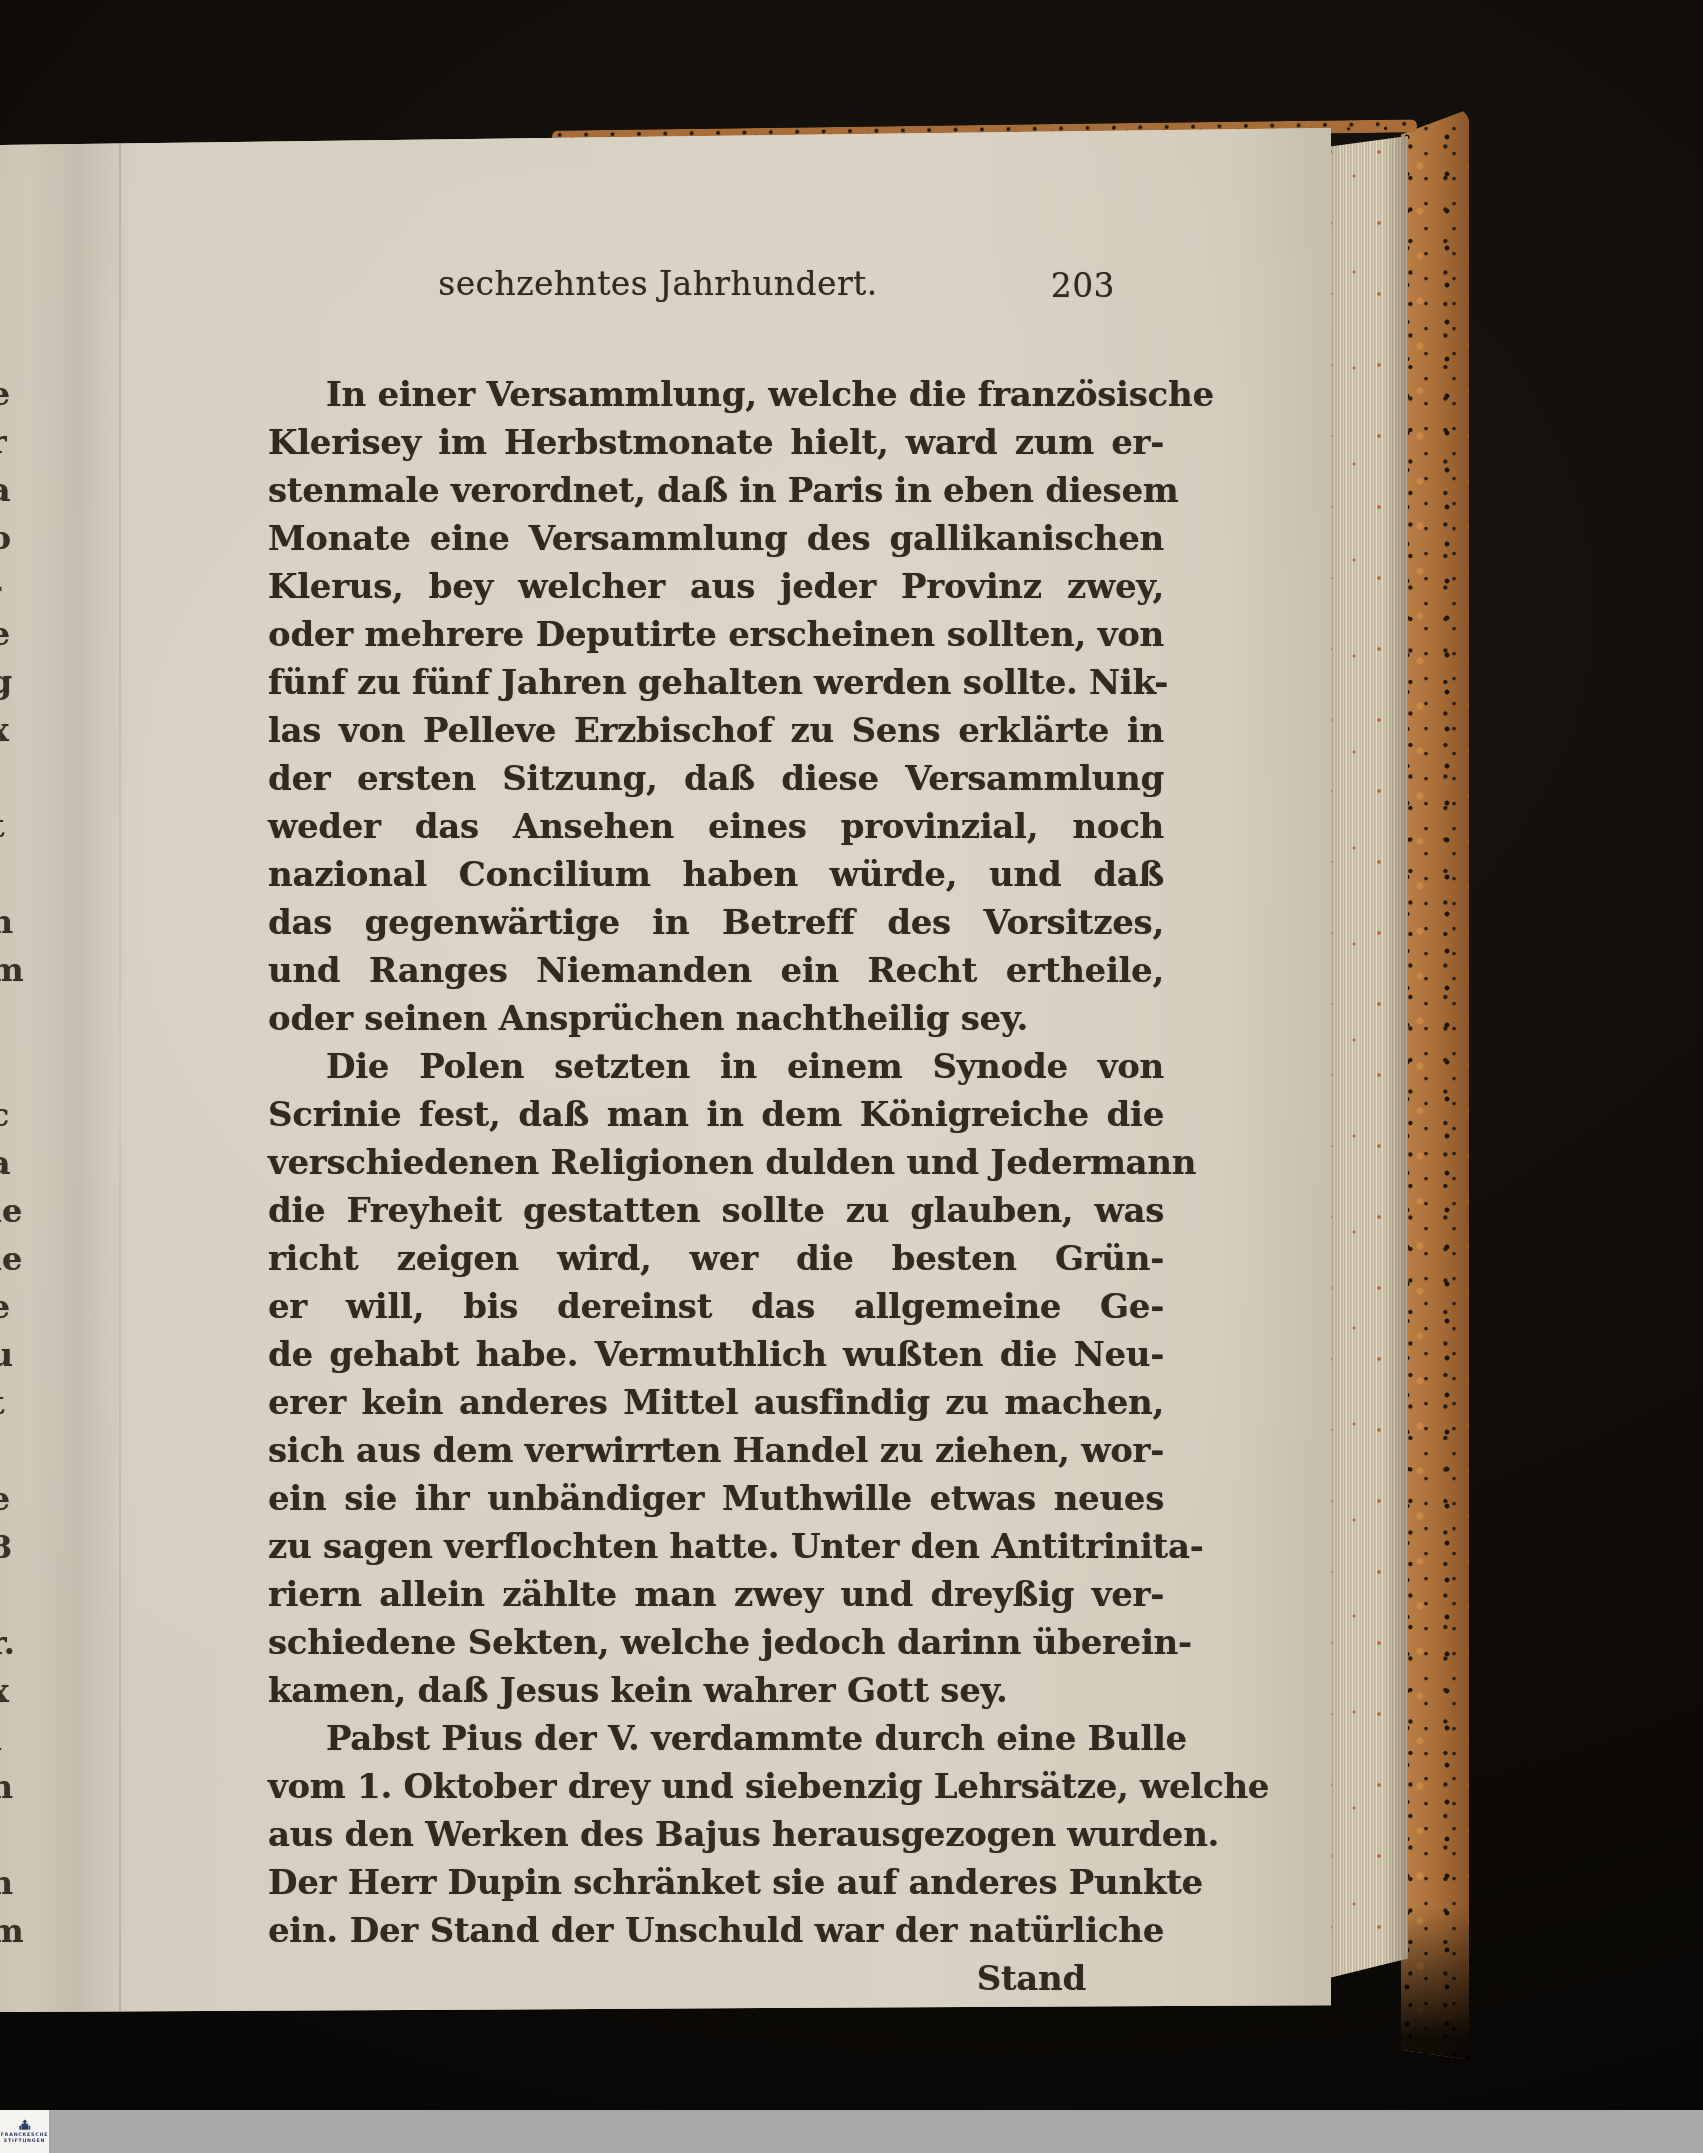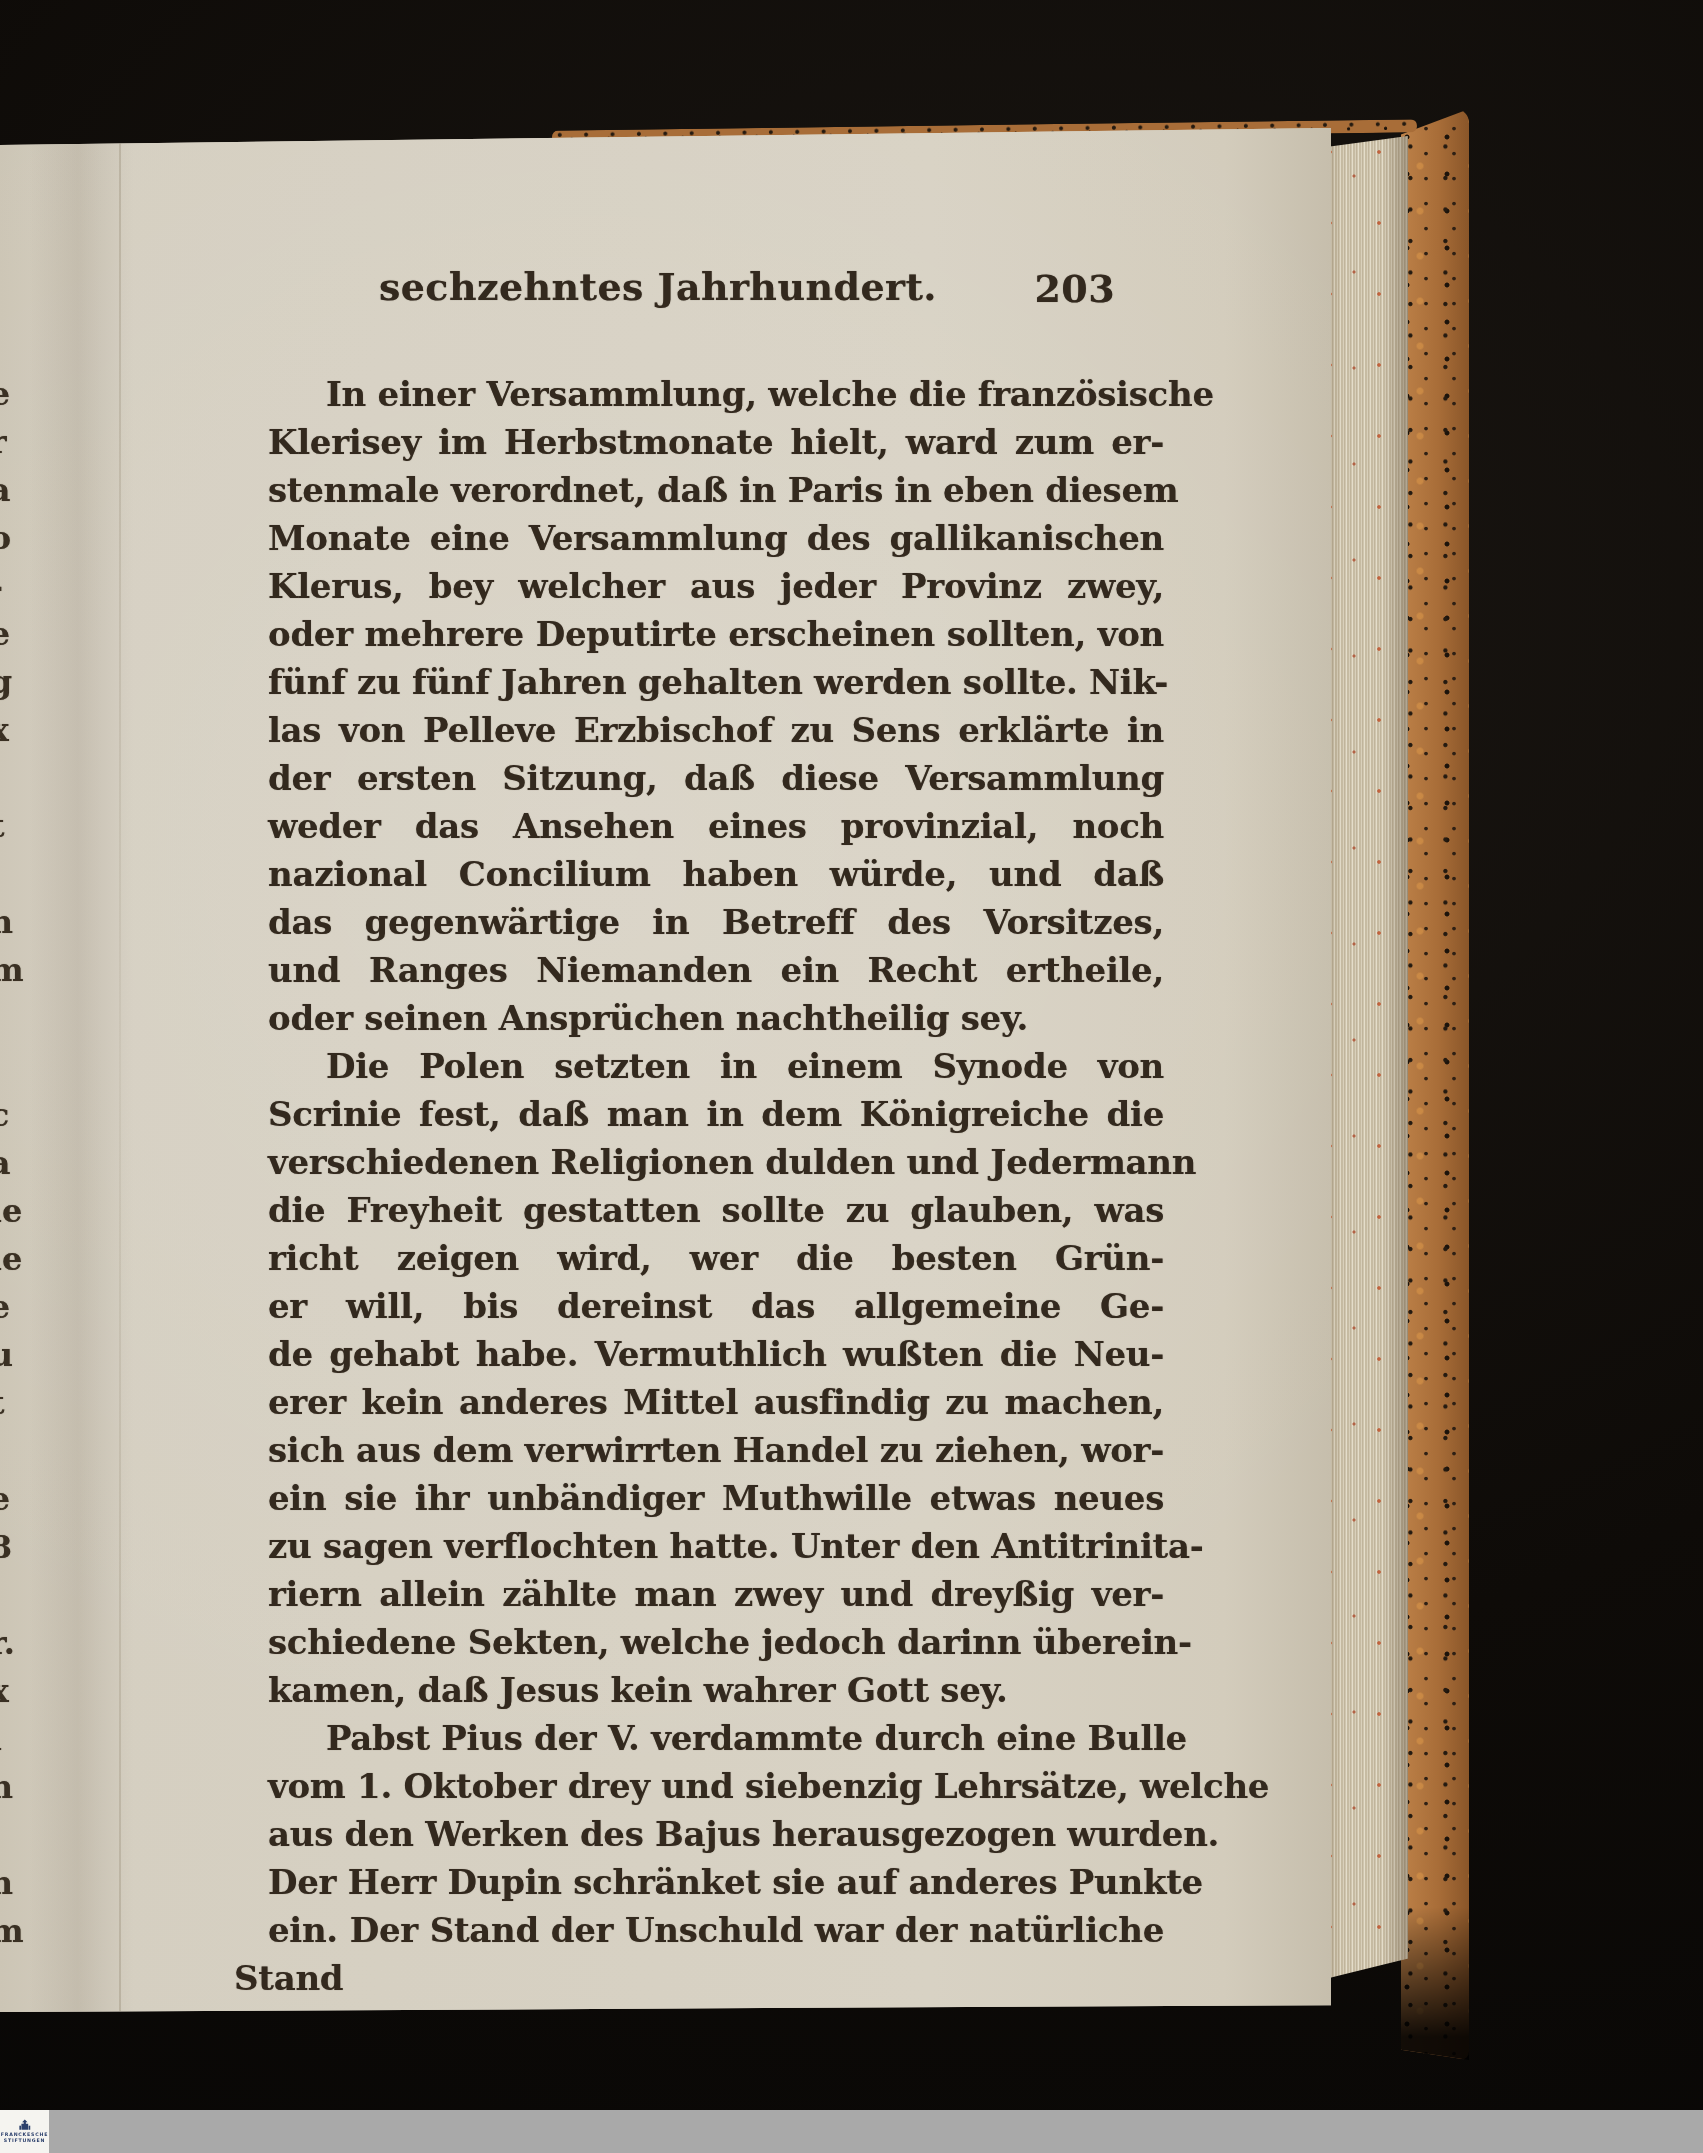--- a/index.html
+++ b/index.html
@@ -58,31 +58,31 @@
   .gutter-shade{position:absolute;left:29px;top:0;width:128px;height:100%;
     background:linear-gradient(90deg,rgba(0,0,0,0) 0,rgba(85,70,50,.12) 38%,rgba(0,0,0,0) 82%);}
   .fold-line{position:absolute;left:119px;top:0;width:1.7px;height:100%;
     background:linear-gradient(180deg,rgba(120,105,80,.25),rgba(120,105,80,.08) 50%,rgba(120,105,80,.25));}
   
   .frags{position:absolute;left:0;top:247px;width:22px;height:1635px;}
   .frag{position:absolute;left:-10.2px;width:25.6px;font-size:32px;font-weight:bold;color:#3a3023;
     text-shadow:0 0 0.9px rgba(58,48,35,.6);}
   
   .page-header{position:absolute;left:234px;top:136px;width:930px;height:53px;
-    font-size:38px;font-weight:bold;letter-spacing:0.4px;text-shadow:0 0 0.9px rgba(51,41,30,.55);}
+    font-size:33px;font-weight:normal;letter-spacing:0.4px;text-shadow:0 0 0.9px rgba(51,41,30,.55);}
   .page-header .title{display:block;text-align:center;transform:translateX(-41px);}
   .page-header .pagenum{position:absolute;right:49px;top:1.7px;}
   .body-text{position:absolute;left:234px;top:242px;width:930px;
     font-size:34px;font-weight:bold;letter-spacing:-0.3px;
     text-shadow:0 0 0.9px rgba(51,41,30,.5);}
   .line{height:48px;line-height:48px;white-space:nowrap;
     text-align:justify;text-align-last:justify;margin-left:34px;}
   .line.nojust{text-align:right;text-align-last:left;}
   .line.indent{text-indent:58px;}
-  .catchword{height:48px;line-height:48px;padding-right:78px;}
+  .catchword{height:48px;line-height:48px;text-align:right;padding-right:78px;}
   
   .bottom-bar{position:absolute;left:0;top:2110px;width:1704px;height:43px;background:#a9a9a9;}
   .logo-box{position:absolute;left:0;top:2110px;width:49px;height:43px;background:#f5f4f0;
     display:flex;flex-direction:column;align-items:center;justify-content:center;gap:0.9px;
     font-family:"DejaVu Sans", sans-serif;}
   .logo-mark{width:13.6px;height:12px;}
   .logo-text{font-size:4.7px;letter-spacing:0.8px;color:#2b3f6b;font-weight:bold;line-height:1.2;text-align:center;}
 </style>
 </head>
 <body>

